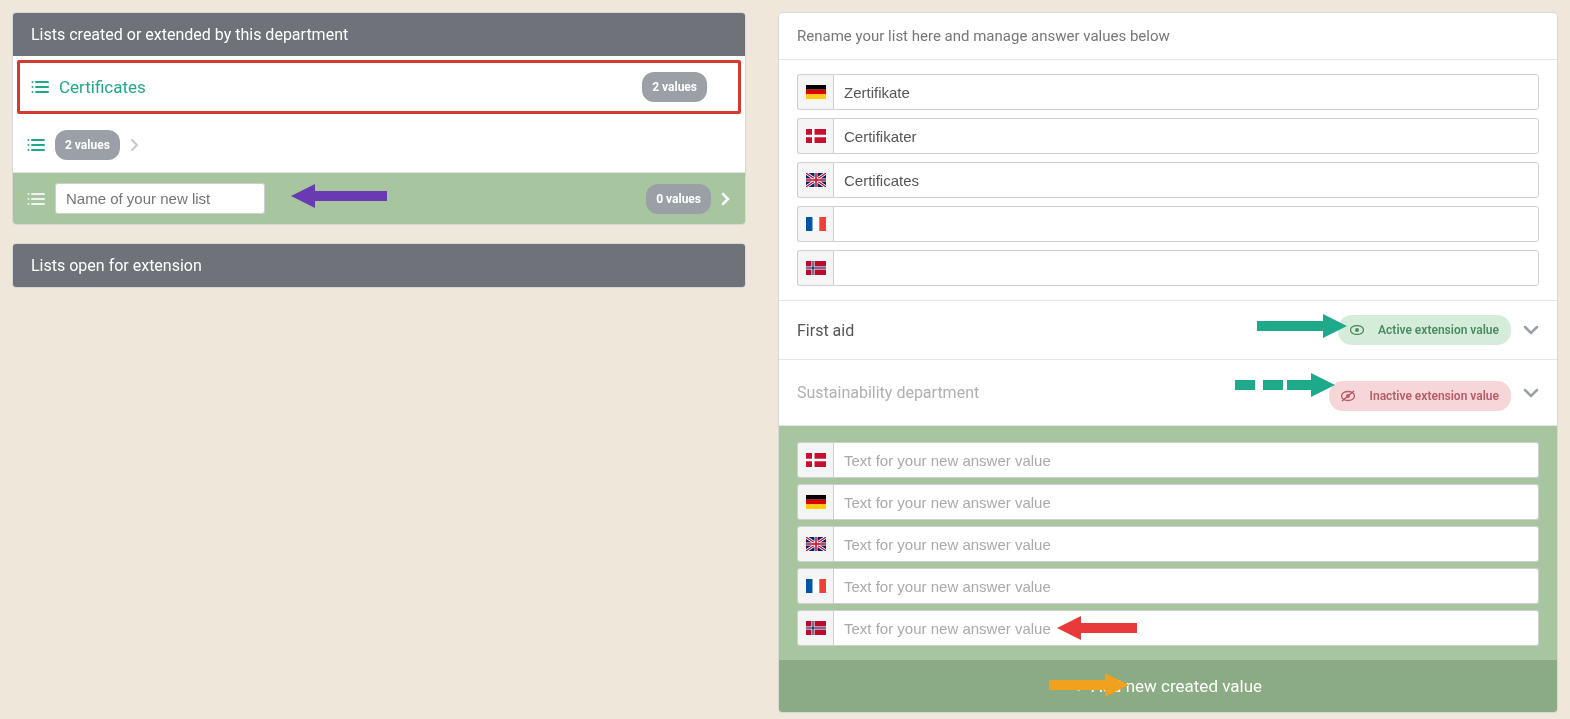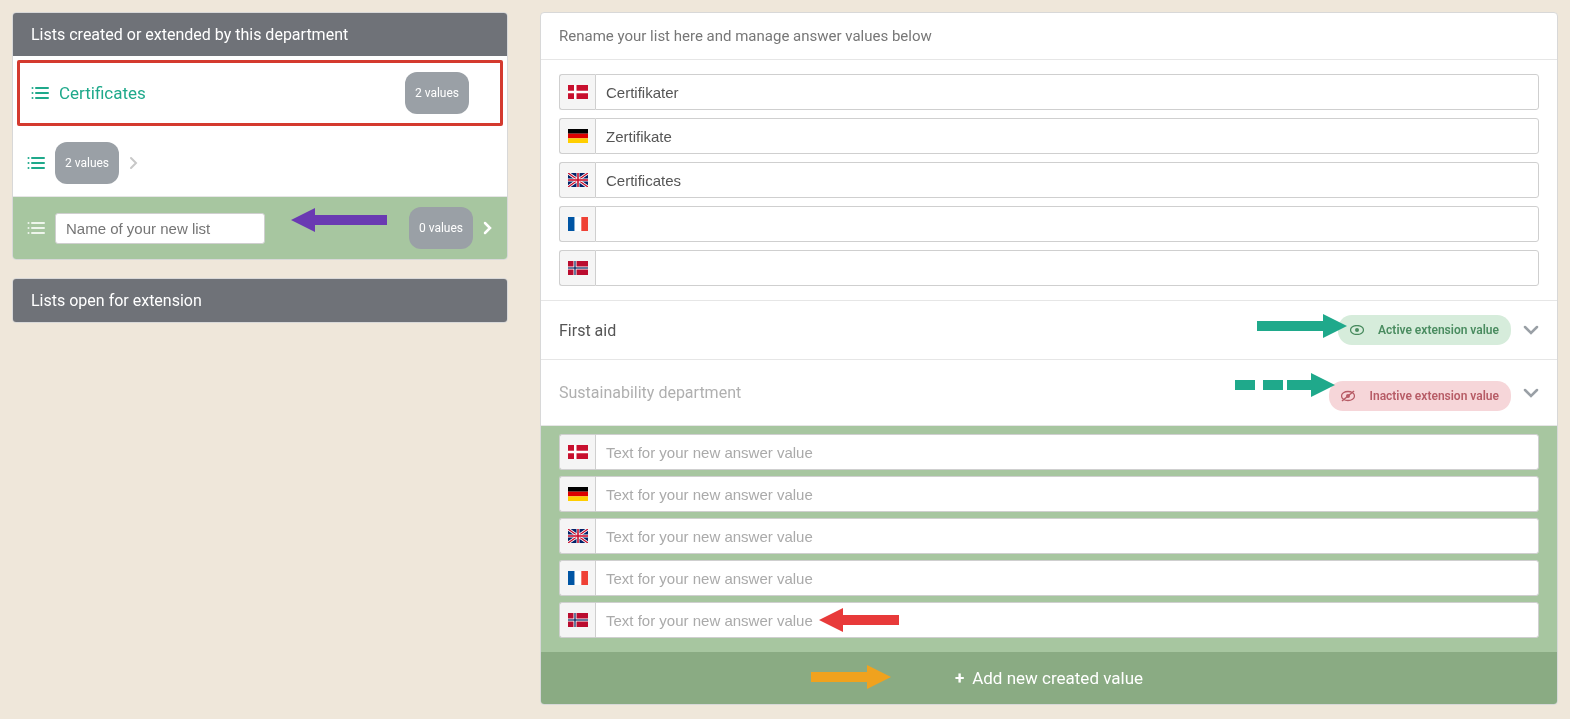--- a/index.html
+++ b/index.html
@@ -10,21 +10,21 @@
     font-family: -apple-system, BlinkMacSystemFont, "Segoe UI", Roboto, Arial, sans-serif;
     font-size: 15px;
     color: #4a4a4a;
     width: 1570px;
   }
   .layout {
     display: flex;
     gap: 32px;
     align-items: flex-start;
   }
-  .col-left { width: 496px; flex-shrink: 0; }
+  .col-left { width: 734px; flex-shrink: 0; }
   .col-right { flex: 1; }
   .panel {
     background: #fff;
     border: 1px solid #d8d8d8;
     border-radius: 4px;
     overflow: hidden;
     margin-bottom: 18px;
   }
   .panel-header {
     background: #6f7278;
@@ -47,22 +47,22 @@
     border-radius: 2px;
     margin: 4px;
     padding: 9px 11px;
   }
   .list-icon { color: #1fa98b; flex-shrink:0; display:flex; align-items:center;}
   .list-label { color: #1fa98b; font-size: 17px; flex: 1; }
   .value-badge {
     background: #9aa0a6;
     color: #fff;
     font-size: 12px;
-    font-weight: 400;
-    padding: 14px 10px;
+    font-weight: 700;
+    padding: 8px 10px;
     border-radius: 12px;
   }
   .chevron { color: #c8c8c8; display:flex; align-items:center;}
   .new-list-row {
     background: #a7c6a0;
     display: flex;
     align-items: center;
     padding: 10px 14px;
     gap: 10px;
     position: relative;
@@ -149,21 +149,21 @@
     padding: 8px 12px;
     border-radius: 14px;
     display:inline-flex;
     align-items:center;
     gap:14px;
   }
   .status-pill.active { background:#d6ecdb; color:#4a8c60; }
   .status-pill.inactive { background:#f6d6d9; color:#b75c66;margin-top:7px; }
   .new-value-block {
     background:#a7c6a0;
-    padding: 2px 18px 14px 18px;
+    padding: 10px 18px 14px 18px;
     position: relative;
   }
   .new-value-block .lang-row { margin-top:6px; }
   .new-value-block .flag-box { background:#f5f5f5; }
   .add-value-btn {
     background:#8aab83;
     color:#fff;
     text-align:center;
     padding:16px;
     font-size:17px;
@@ -265,36 +265,36 @@
   </div>
 
   <div class="col-right">
     <div class="panel">
       <div class="instructions">Rename your list here and manage answer values below</div>
 
       <div class="lang-group" id="rename-group">
           <div class="lang-row">
             <div class="flag-box">
               <svg viewBox="0 0 20 14">
+                <rect width="20" height="4.67" fill="#000"></rect>
+                <rect y="4.67" width="20" height="4.67" fill="#dd0000"></rect>
+                <rect y="9.33" width="20" height="4.67" fill="#ffce00"></rect>
+              </svg>
+            </div>
+            <input class="lang-input" value="Zertifikate" style="">
+          </div>
+          <div class="lang-row">
+            <div class="flag-box">
+              <svg viewBox="0 0 20 14">
                 <rect width="20" height="14" fill="#c8102e"></rect>
                 <rect x="6" width="2.5" height="14" fill="#fff"></rect>
                 <rect y="5.75" width="20" height="2.5" fill="#fff"></rect>
               </svg>
             </div>
             <input class="lang-input" value="Certifikater" style="">
-          </div>
-          <div class="lang-row">
-            <div class="flag-box">
-              <svg viewBox="0 0 20 14">
-                <rect width="20" height="4.67" fill="#000"></rect>
-                <rect y="4.67" width="20" height="4.67" fill="#dd0000"></rect>
-                <rect y="9.33" width="20" height="4.67" fill="#ffce00"></rect>
-              </svg>
-            </div>
-            <input class="lang-input" value="Zertifikate" style="">
           </div>
           <div class="lang-row">
             <div class="flag-box">
               <svg viewBox="0 0 20 14">
                 <rect width="20" height="14" fill="#012169"></rect>
                 <path d="M0 0 L20 14 M20 0 L0 14" stroke="#fff" stroke-width="3"></path>
                 <path d="M0 0 L20 14 M20 0 L0 14" stroke="#c8102e" stroke-width="1.3"></path>
                 <rect x="8.5" width="3" height="14" fill="#fff"></rect>
                 <rect y="5.5" width="20" height="3" fill="#fff"></rect>
                 <rect x="9.2" width="1.6" height="14" fill="#c8102e"></rect>

